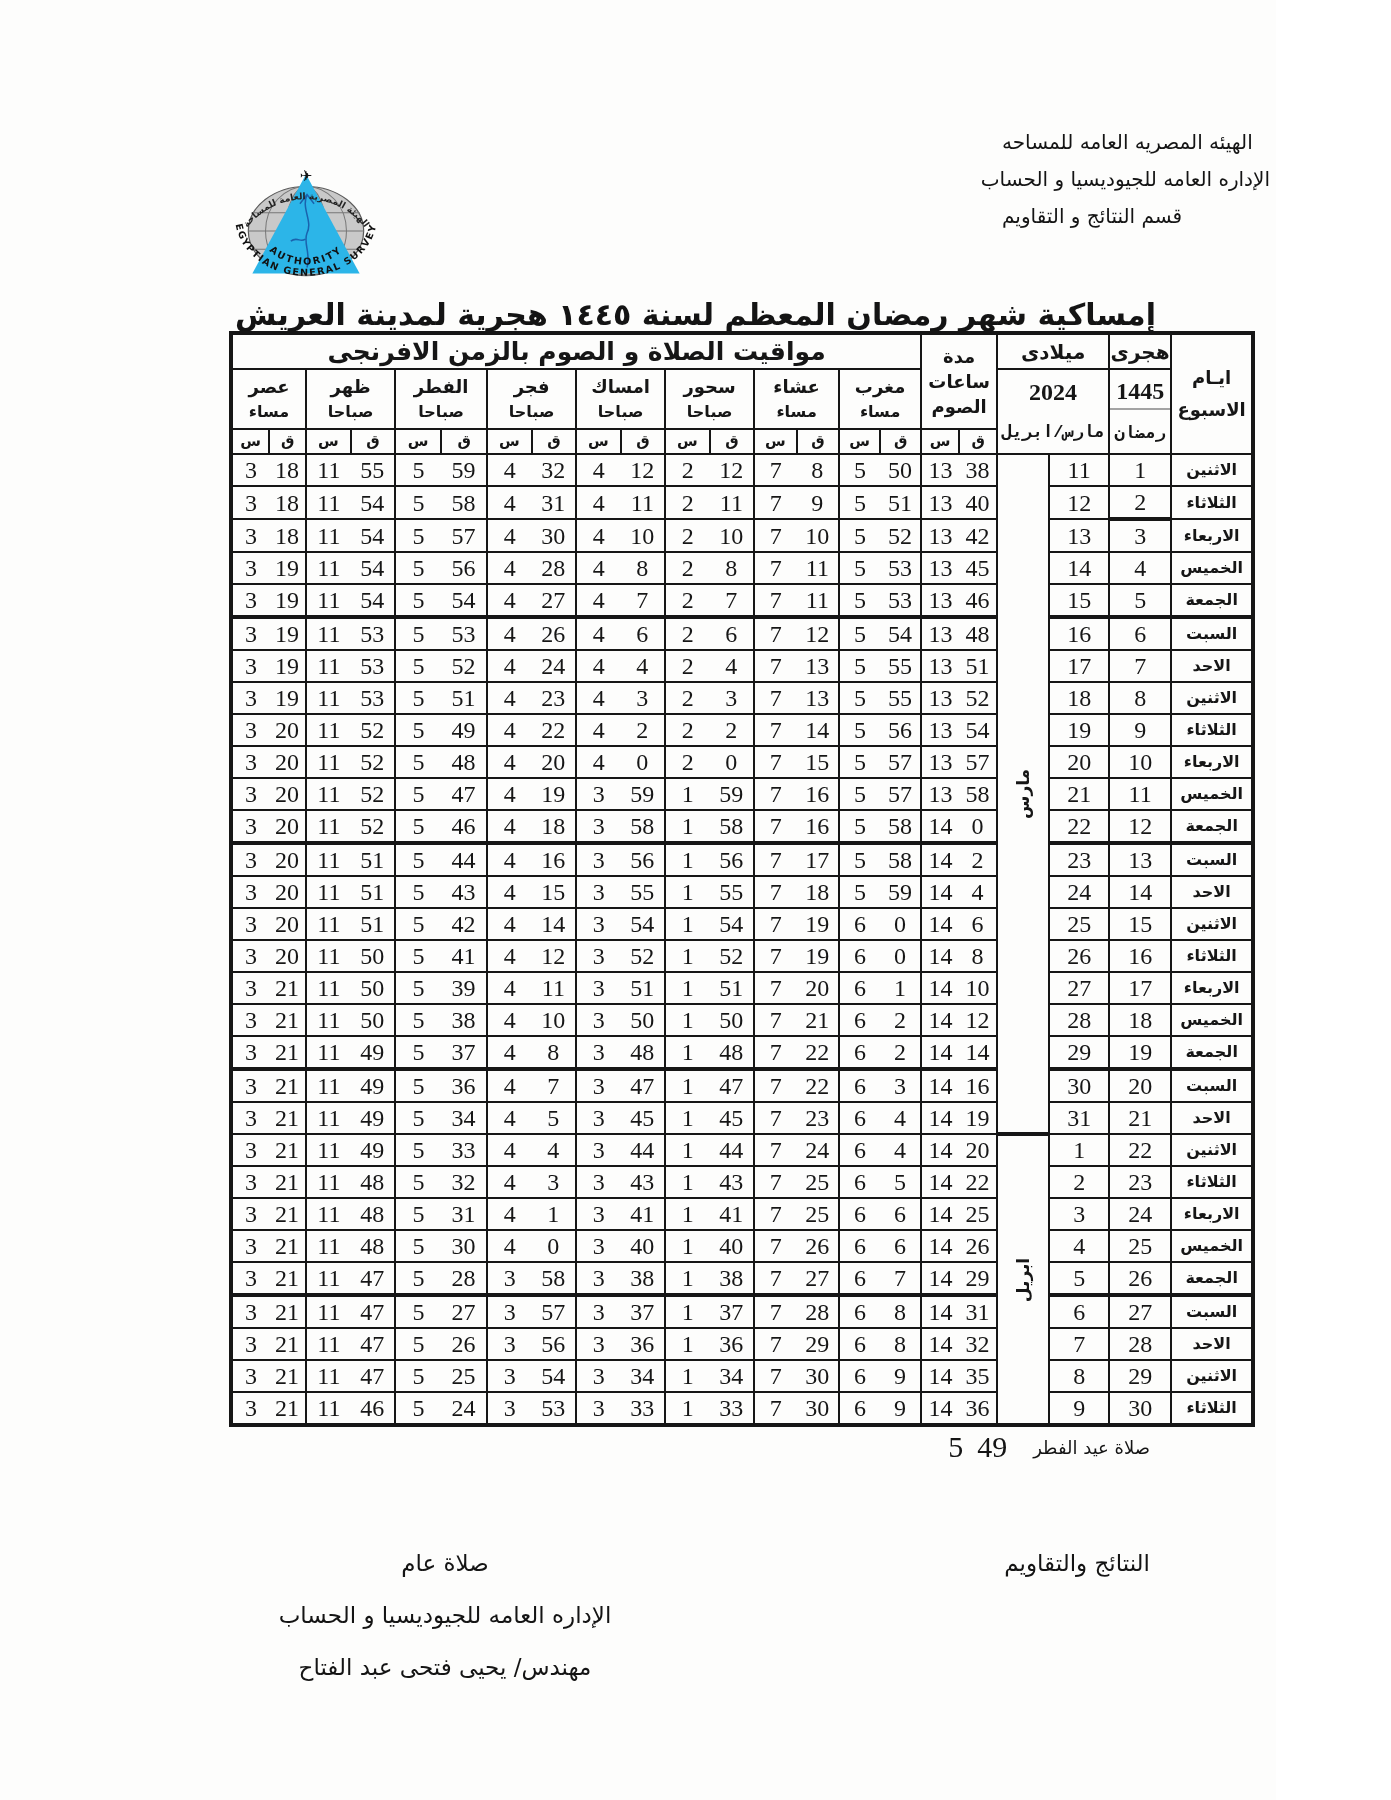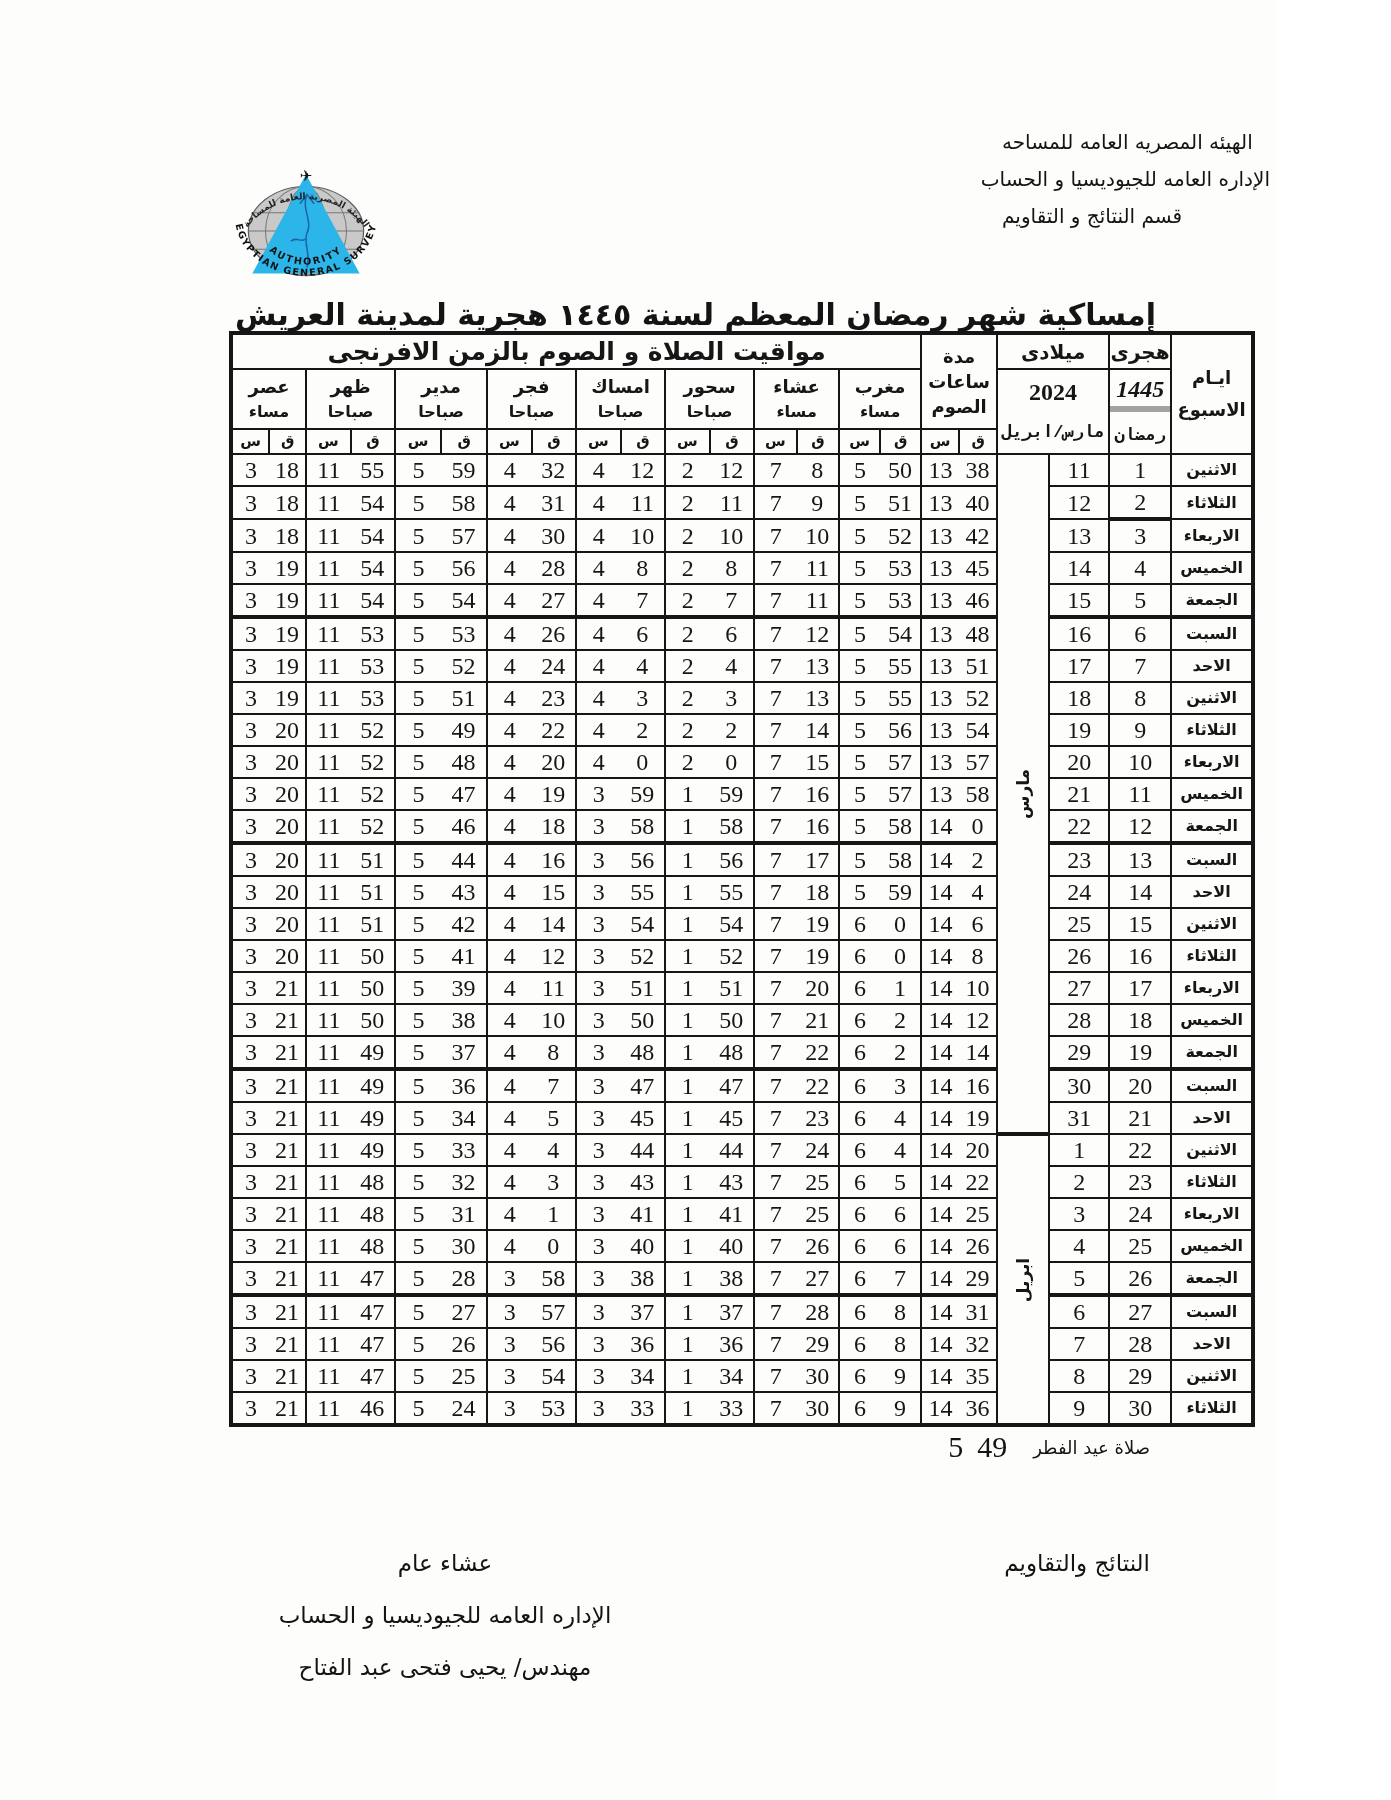--- a/index.html
+++ b/index.html
@@ -27,21 +27,21 @@
 
   .hA th { height:36px; }
   .sec-title { font-size:25px; font-weight:bold; }
   .cal-top { font-size:20px; font-weight:bold; }
   .wd-h { font-size:18px; font-weight:bold; line-height:1.8; }
   .fast-h { font-size:18px; font-weight:bold; line-height:1.4; }
   .hB th.col-h { height:60px; font-size:18px; font-weight:bold; line-height:1.45; }
   .col-h .sub { font-size:16px; }
   .yr-cell .yr { font-family:"Liberation Serif","DejaVu Sans",serif; font-size:24px;
                  font-weight:bold; padding:2px 0 3px 0; }
-  .yr-cell .yr-line { border-bottom:6px solid #a3a3a3;font-style:italic; }
+  .yr-cell .yr-line { border-bottom:2px solid #a3a3a3; }
   .yr-cell .yr-sub { font-size:17px; font-weight:bold; padding-top:12px; padding-bottom:4px;font-family:Liberation Mono, monospace; }
   .hC th { height:25px; }
   .sq { display:flex; direction:ltr; line-height:23px; font-size:15px; font-weight:bold; }
   .sq span { flex:1; }
   .sq .q { border-left:2px solid #161616; }
 
   .tt tbody td { height:30px; line-height:30px; }
   td.t { direction:ltr; font-family:"Liberation Serif","DejaVu Sans",serif; font-size:24px; }
   td.t span { display:inline-block; width:50%; text-align:center; }
   td.dn { font-family:"Liberation Serif","DejaVu Sans",serif; font-size:24px; }
@@ -161,21 +161,21 @@
         </th>
         <th class="col-h">
           <div>امساك</div>
           <div class="sub">صباحا</div>
         </th>
         <th class="col-h">
           <div>فجر</div>
           <div class="sub">صباحا</div>
         </th>
         <th class="col-h">
-          <div>مدير</div>
+          <div>الفطر</div>
           <div class="sub">صباحا</div>
         </th>
         <th class="col-h">
           <div>ظهر</div>
           <div class="sub">صباحا</div>
         </th>
         <th class="col-h">
           <div>عصر</div>
           <div class="sub">مساء</div>
         </th>
@@ -671,18 +671,18 @@
     <span class="eid-lbl">صلاة عيد الفطر</span>
     <span class="eid-tm">
       <span>5</span>
       <span>49</span>
     </span>
   </div>
 
   <div class="sign-dept">النتائج والتقاويم</div>
 
   <div class="sign-block">
-    <div>عشاء عام</div>
+    <div>صلاة عام</div>
     <div>الإداره العامه للجيوديسيا و الحساب</div>
     <div>مهندس/ يحيى فتحى عبد الفتاح</div>
   </div>
 
 </div>
 
 </body></html>

